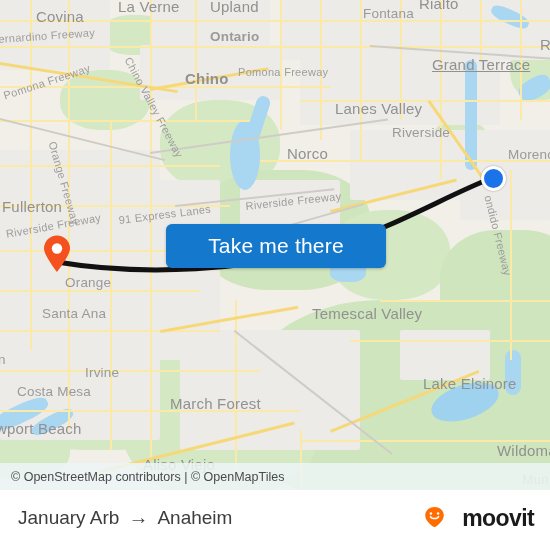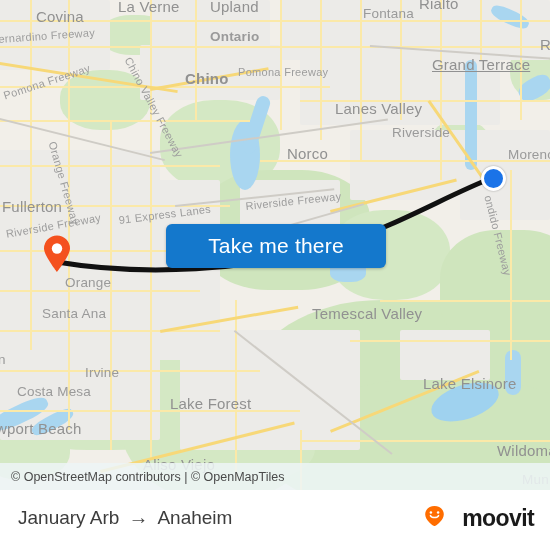--- a/index.html
+++ b/index.html
@@ -50,21 +50,21 @@
   #attribution{position:absolute;left:0;top:463px;width:550px;height:27px;
       background:rgba(237,244,246,.86);display:flex;align-items:center;}
   #attribution .txt{color:#4a4a4a;font-size:12.5px;padding-left:11px;}
 
   
   #footer{position:absolute;left:0;top:490px;width:550px;height:60px;background:#fff;
       display:flex;align-items:center;}
   #trip-title{position:absolute;left:18px;top:506px;font-size:19px;color:#3d3d3d;
       display:flex;align-items:center;gap:9px;white-space:nowrap;}
   #trip-title .arrow{font-size:20px;color:#4a4a4a;}
-  #moovit-logo{position:absolute;right:16px;top:505px;display:flex;gap:17px;}
+  #moovit-logo{position:absolute;right:16px;top:505px;display:flex;align-items:center;gap:17px;}
   #moovit-logo .wordmark{font-size:23px;font-weight:bold;color:#1a1a1a;letter-spacing:-.6px;}
 </style>
 </head>
 <body>
 
 <div id="app">
 
   <div id="map">
 
     <div class="layer">
@@ -191,21 +191,21 @@
         <div class="lbl" style="left: 392px; top: 125px;">Riverside</div>
         <div class="lbl big" style="left: 287px; top: 145px;">Norco</div>
         <div class="lbl" style="left: 508px; top: 147px;">Moreno V</div>
         <div class="lbl big" style="left: 2px; top: 198px;">Fullerton</div>
         <div class="lbl" style="left: 65px; top: 275px;">Orange</div>
         <div class="lbl" style="left: 42px; top: 306px;">Santa Ana</div>
         <div class="lbl big" style="left: 312px; top: 289px; margin-top: 16px;">Temescal Valley</div>
         <div class="lbl" style="left: 85px; top: 365px;">Irvine</div>
         <div class="lbl" style="left: 17px; top: 384px;">Costa Mesa</div>
         <div class="lbl big" style="left: -4px; top: 420px;">wport Beach</div>
-        <div class="lbl big" style="left: 170px; top: 395px;">Lake Forest</div>
+        <div class="lbl big" style="left: 170px; top: 395px;">March Forest</div>
         <div class="lbl big" style="left: 423px; top: 375px;">Lake Elsinore</div>
         <div class="lbl big" style="left: 497px; top: 442px;">Wildoma</div>
         <div class="lbl big" style="left: 143px; top: 456px;">Aliso Viejo</div>
         <div class="lbl" style="left: 522px; top: 472px;">Mun</div>
         <div class="lbl" style="left: -2px; top: 352px;">n</div>
       </div>
 
     <svg id="route" viewBox="0 0 550 490">
       <path id="route-path" fill="none" stroke="#111111" stroke-width="5" stroke-linecap="round" d="M 57 262 C 140 276, 250 272, 340 244 C 400 224, 450 194, 492 178"></path>
     </svg>

